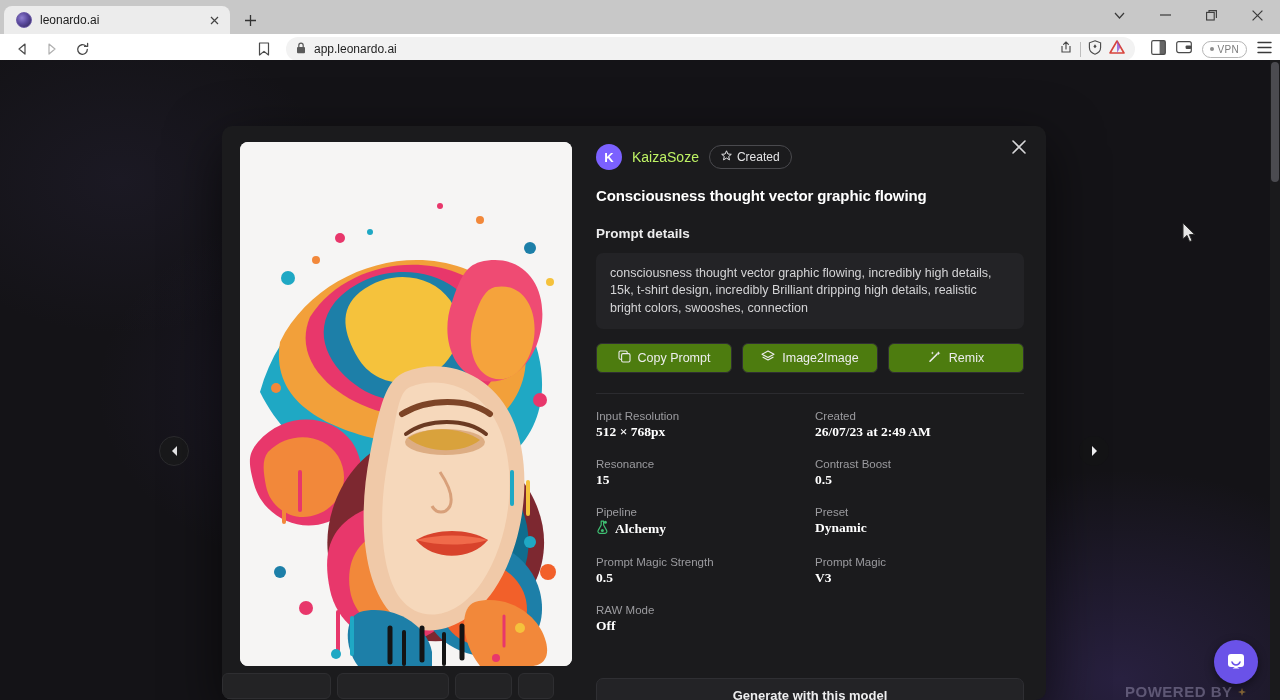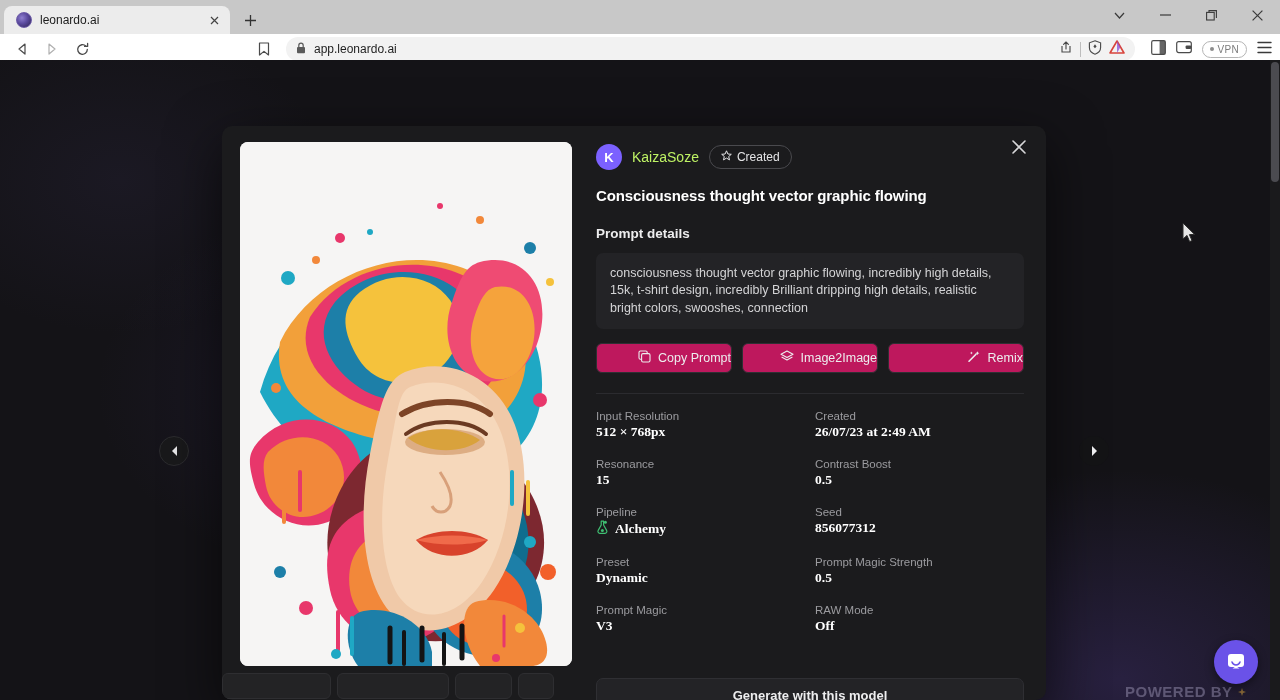--- a/index.html
+++ b/index.html
@@ -156,22 +156,22 @@
   }
   .section-label {
     margin-top:21px; font-size:13.5px; font-weight:700; color:#ededee;
   }
   .prompt-box {
     margin-top:12px; background:#232326; border-radius:7px;
     padding:12px 14px; font-size:12.5px; line-height:1.38; color:#d4d4d6;
   }
   .action-row { margin-top:14px; display:flex; gap:10px; }
   .action-btn {
-    flex:1; height:30px; background:#be185d; border:1px solid #2f2f33;
-    border-radius:6px; display:flex; align-items:center; justify-content:flex-end;
+    flex:1; height:30px; background:#4d7c0f; border:1px solid #2f2f33;
+    border-radius:6px; display:flex; align-items:center; justify-content:center;
     gap:7px; font-size:12.5px; color:#ededee; cursor:pointer;
   }
 
   .divider { margin-top:20px; height:1px; background:#2b2b2f; }
 
   .meta-grid {
     margin-top:16px; display:grid;
     grid-template-columns: 1fr 1fr;
     row-gap:18px; column-gap:10px;
   }
@@ -517,24 +517,20 @@
                 <svg width="13" height="14" viewBox="0 0 13 14">
                     <path d="M5.2 1.2 L7.6 1.2 L7.6 5 L10.6 10.4 a1.9 1.9 0 0 1-1.6 2.9 H3.8 a1.9 1.9 0 0 1-1.6-2.9 L5.2 5 Z" fill="none" stroke="#3fbf72" stroke-width="1.2" stroke-linejoin="round"></path>
                     <circle cx="6.4" cy="10.4" r="1.5" fill="#3fbf72"></circle>
                     <circle cx="9.4" cy="2.2" r="1.5" fill="#3fbf72"></circle>
                   </svg>
               </span>
               <span>Alchemy</span>
             </div>
           </div>
           <div>
-            <div class="meta-key">Seed</div>
-            <div class="meta-val">856077312</div>
-          </div>
-          <div>
             <div class="meta-key">Preset</div>
             <div class="meta-val">Dynamic</div>
           </div>
           <div>
             <div class="meta-key">Prompt Magic Strength</div>
             <div class="meta-val">0.5</div>
           </div>
           <div>
             <div class="meta-key">Prompt Magic</div>
             <div class="meta-val">V3</div>

